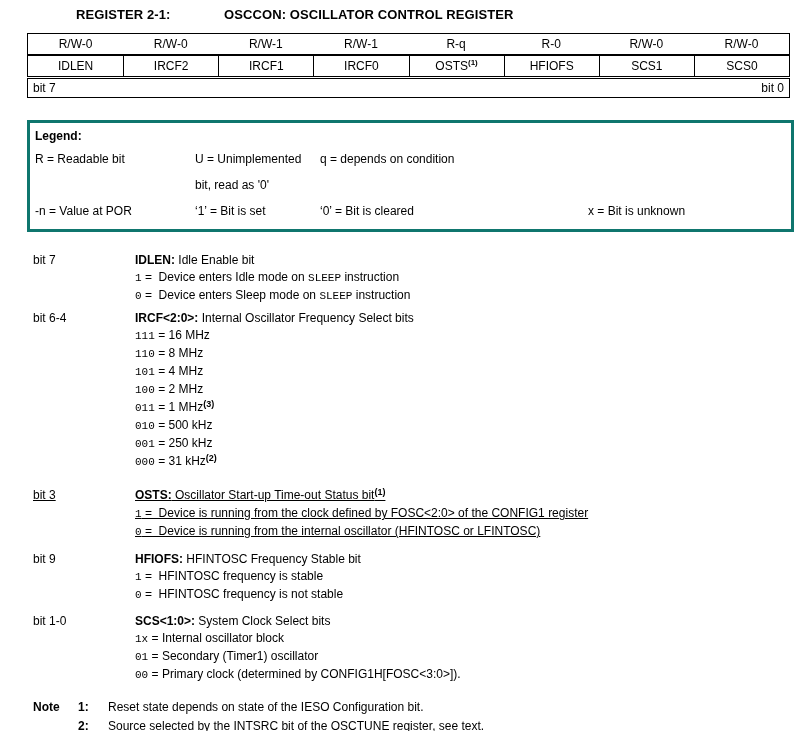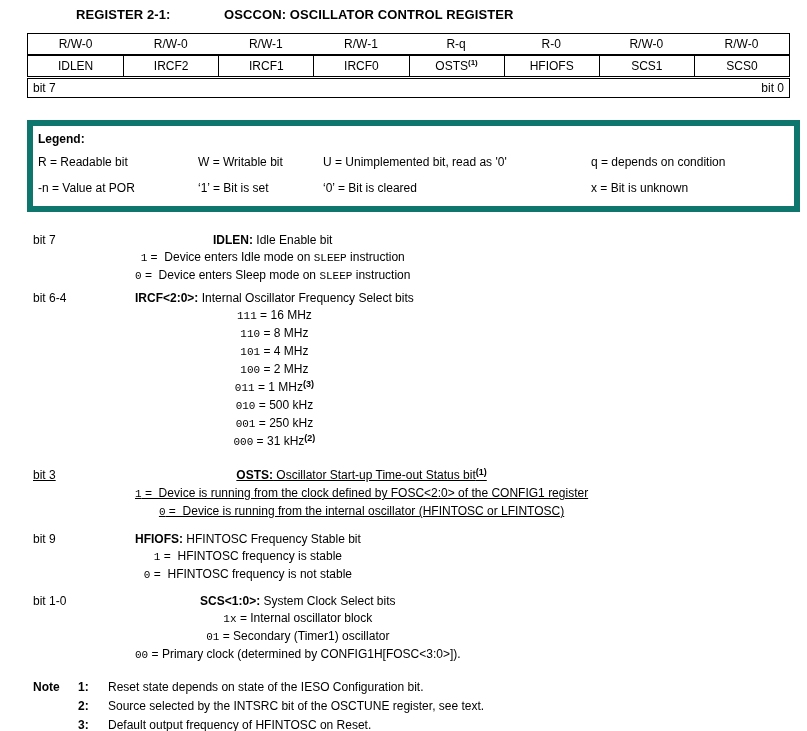--- a/index.html
+++ b/index.html
@@ -13,29 +13,29 @@
 
   .regtable{margin:9px 0 0 27px;width:763px;}
   .trow{border:1px solid #000;height:20px;margin-top:0;display:grid;
         grid-template-columns:repeat(8,1fr);align-items:center;text-align:center;font-size:12px;}
   .trow.access{margin-top:11px;}
   .trow.names > div{border-left:1px solid #000;height:100%;display:flex;align-items:center;justify-content:center;}
   .trow.names > div:first-child{border-left:none;}
   .bitrow{border:1px solid #000;height:18px;margin-top:1px;display:flex;
           justify-content:space-between;align-items:center;padding:0 5px;font-size:12px;}
 
-  .legend{margin:22px 0 0 27px;width:751px;border:6px solid #0f766e;padding:3px 5px 5px 5px;font-size:12px;}
+  .legend{margin:22px 0 0 27px;width:751px;border:3px solid #0f766e;padding:3px 5px 5px 5px;font-size:12px;}
   .legend .head{font-weight:bold;line-height:20px;}
   .lrow{display:grid;grid-template-columns:160px 125px 268px auto;line-height:26px;}
 
   .sections{margin:20px 0 0 33px;}
   .section{display:flex;}
   .section .bitlbl{width:102px;flex:none;line-height:17px;}
   .section .content{white-space:pre-wrap;}
-  .line{line-height:17px;text-align:center;}
+  .line{line-height:17px;}
   .mono{font-family:"Liberation Mono","DejaVu Sans Mono",monospace;font-size:11px;}
   .b{font-weight:bold;}
   .sup{font-size:9px;font-weight:bold;position:relative;top:-4px;}
   .sup-t{font-size:8px;font-weight:bold;position:relative;top:-4px;}
 
   .notes{margin:14px 0 0 33px;}
   .nrow{display:grid;grid-template-columns:45px 18px auto;line-height:19px;}
   .nrow .nlbl,.nrow .nnum{font-weight:bold;}
   .nrow .ntext{padding-left:12px;}
 </style>
@@ -89,21 +89,20 @@
     <span>bit 7</span>
     <span>bit 0</span>
   </div>
 </div>
 
 <div class="legend">
   <div class="head">Legend:</div>
   <div id="legend-rows">
       <div class="lrow">
         <div>R = Readable bit</div>
-        <div>W = Writable bit</div>
         <div>U = Unimplemented bit, read as '0'</div>
         <div>q = depends on condition</div>
       </div>
       <div class="lrow">
         <div>-n = Value at POR</div>
         <div>‘1’ = Bit is set</div>
         <div>‘0’ = Bit is cleared</div>
         <div>x = Bit is unknown</div>
       </div>
     </div>

